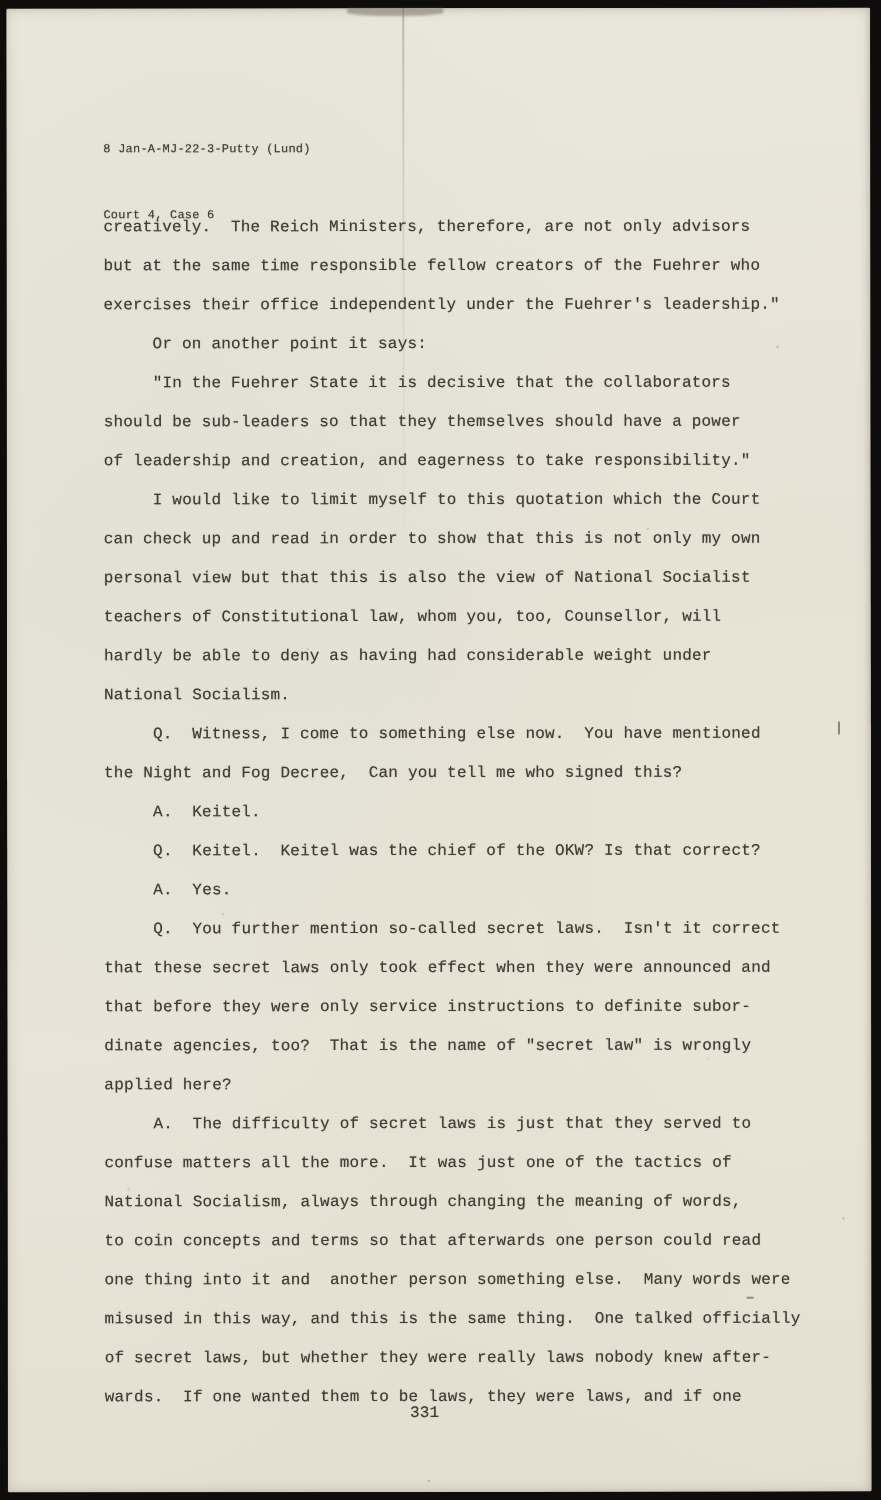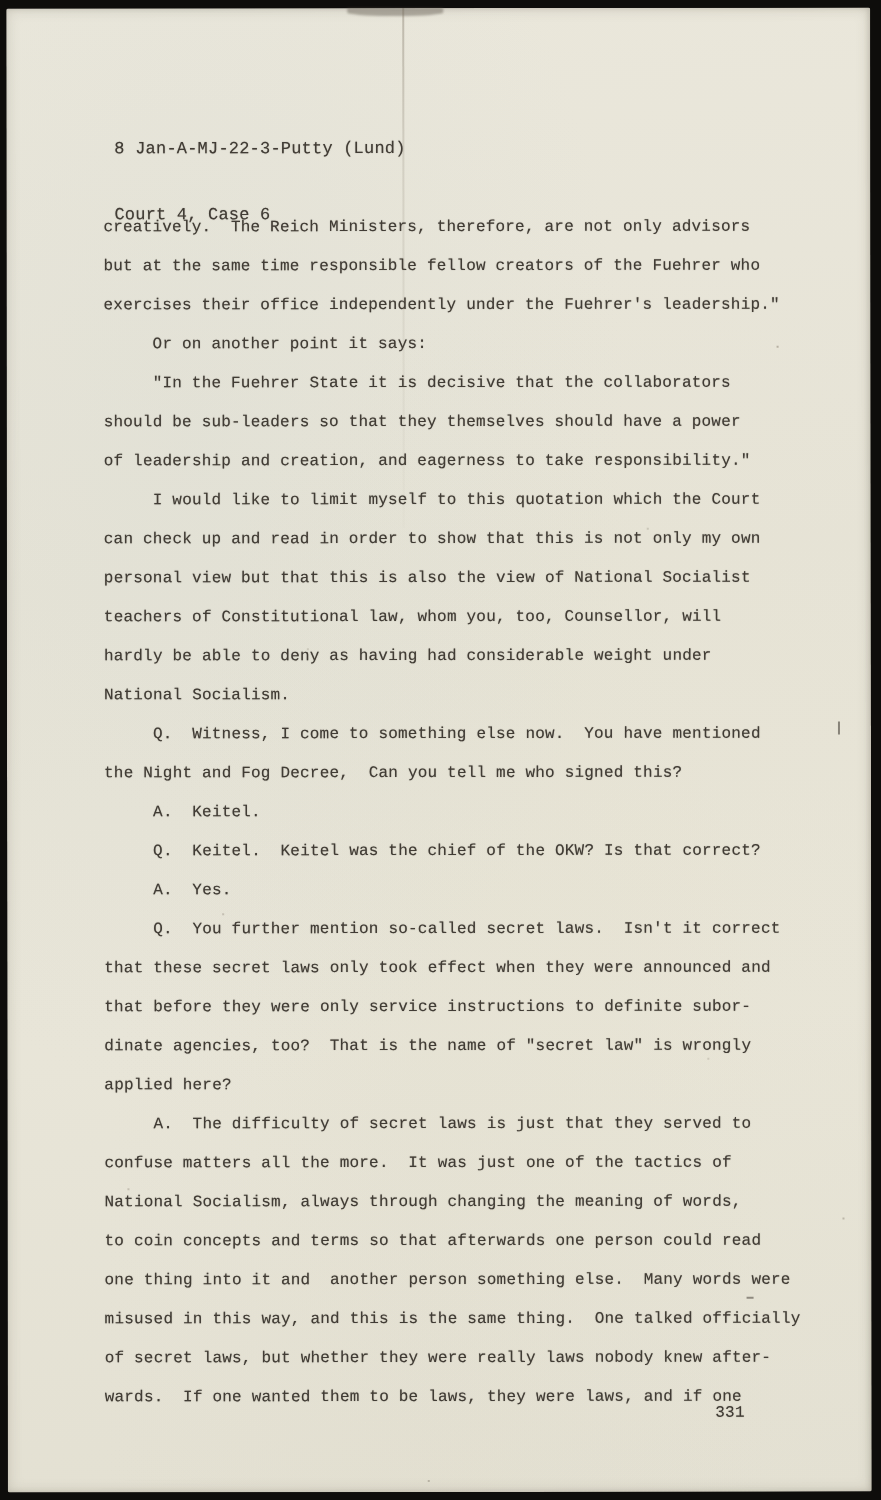--- a/index.html
+++ b/index.html
@@ -23,23 +23,23 @@
       radial-gradient(ellipse at 72% 62%, rgba(230,226,208,0.30), transparent 52%),
       radial-gradient(ellipse at 50% 90%, rgba(222,218,202,0.25), transparent 55%),
       linear-gradient(176deg, #eae7db 0%, #e6e3d6 38%, #e8e5d8 68%, #e3e0d2 100%);
     box-shadow: inset 0 0 14px rgba(95,88,72,0.22), inset -2px 0 5px rgba(95,88,72,0.18);
     border-radius: 2px;
     transform: rotate(-0.06deg);
     color: #413c35;
   }
   .header {
     position: absolute;
-    left: 108px;
+    left: 97px;
     top: 86px;
-    font-size: 17px;
+    font-size: 12px;
     line-height: 22px;
     letter-spacing: 0.2px;
     white-space: pre;
     text-shadow: 0 0 1px rgba(62,57,48,0.55);
   }
   .body-text {
     position: absolute;
     left: 97px;
     top: 200px;
     width: 760px;
@@ -48,21 +48,21 @@
     letter-spacing: 0.2px;
     white-space: pre;
     text-shadow: 0 0 1px rgba(62,57,48,0.55);
   }
   .body-text .line { height: 39px; }
   .page-number {
     position: absolute;
     left: 97px;
     top: 1396px;
     width: 640px;
-    text-align: right;
+    text-align: center;
     font-size: 16px;
     letter-spacing: 0.2px;
     text-shadow: 0 0 1px rgba(62,57,48,0.55);
   }
   
   .top-smudge {
     position: absolute;
     left: 341px;
     top: 0;
     width: 96px;

